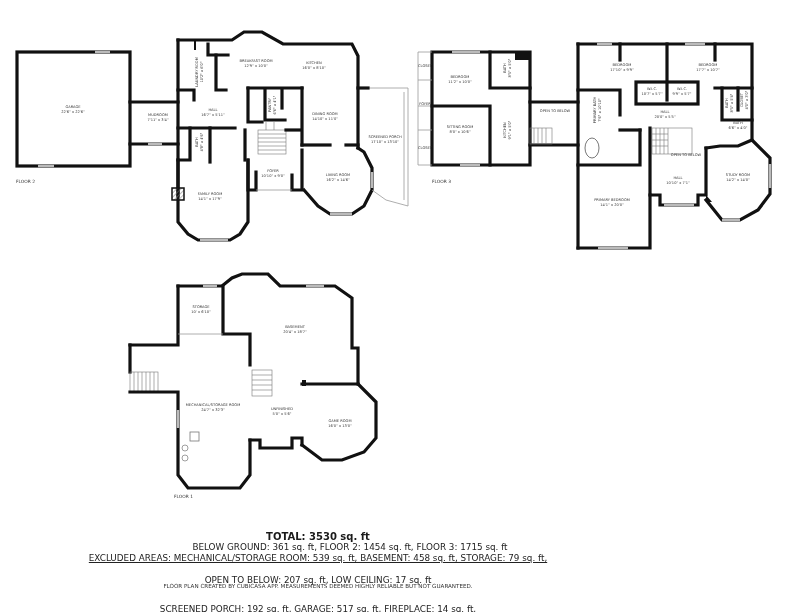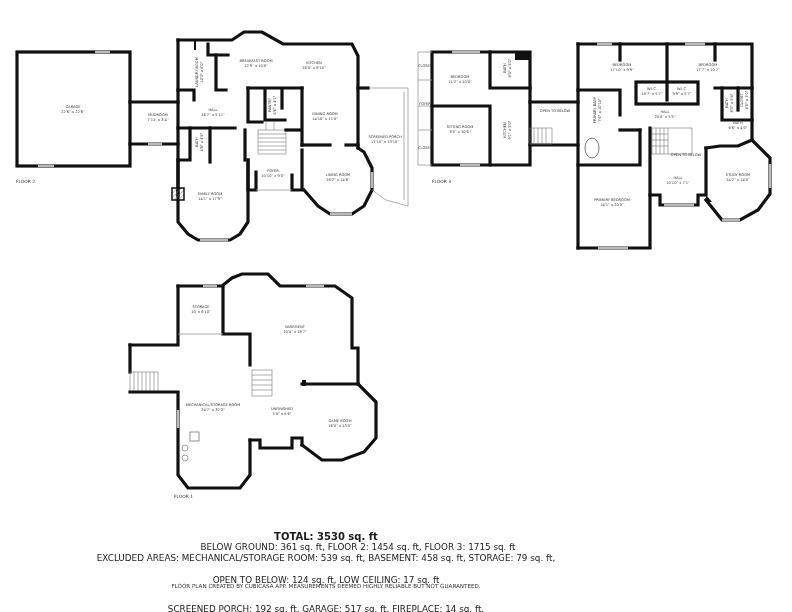--- a/index.html
+++ b/index.html
@@ -5,21 +5,21 @@
   html, body { margin:0; padding:0; background:#ffffff; }
   body { width:792px; height:612px; position:relative; overflow:hidden; font-family:"DejaVu Sans", sans-serif; color:#1a1a1a; }
   svg.plan { position:absolute; left:0; top:0; }
   .w { stroke:#111; stroke-width:3.2; fill:none; stroke-linecap:square; }
   .wt { stroke:#111; stroke-width:2; fill:none; }
   .thin { stroke:#999; stroke-width:0.8; fill:none; }
   .win { stroke:#bbb; stroke-width:2.4; fill:none; }
   .stair { stroke:#777; stroke-width:0.6; fill:none; }
   .rm { position:absolute; font-size:3.6px; text-align:center; line-height:4.6px; color:#333; white-space:nowrap; transform:translate(-50%,-50%); }
   .floor-label { position:absolute; font-size:4.4px; color:#333; }
-  .summary { position:absolute; left:12px; width:628px; text-align:center; }
+  .summary { position:absolute; left:4px; width:628px; text-align:center; }
   .total { top:531px; font-size:10px; font-weight:bold; }
   .line { font-size:8.8px; line-height:11.2px; color:#222; }
   .disclaimer { top:583px; font-size:5.6px; color:#333; }
 </style>
 </head>
 <body>
 
 <svg class="plan" width="792" height="612" viewBox="0 0 792 612">
 
   <g>
@@ -348,16 +348,16 @@
     <div>UNFINISHED</div>
     <div>5'0" x 5'6"</div>
   </div>
 <div class="rm" style="left:340px;top:424px;">
     <div>GAME ROOM</div>
     <div>16'0" x 13'0"</div>
   </div>
 
 <div class="summary total">TOTAL: 3530 sq. ft</div>
 <div class="summary line" style="top:542px;margin-left:32px;">BELOW GROUND: 361 sq. ft, FLOOR 2: 1454 sq. ft, FLOOR 3: 1715 sq. ft</div>
-<div class="summary line" style="top:553px;">EXCLUDED AREAS: MECHANICAL/STORAGE ROOM: 539 sq. ft, BASEMENT: 458 sq. ft, STORAGE: 79 sq. ft,</div>
+<div class="summary line" style="top:553px;text-decoration:underline;">EXCLUDED AREAS: MECHANICAL/STORAGE ROOM: 539 sq. ft, BASEMENT: 458 sq. ft, STORAGE: 79 sq. ft,</div>
 <div class="summary line" style="top:564px;margin-top:40px;">SCREENED PORCH: 192 sq. ft, GARAGE: 517 sq. ft, FIREPLACE: 14 sq. ft,</div>
-<div class="summary line" style="top:575px;">OPEN TO BELOW: 124 sq. ft, LOW CEILING: 17 sq. ft</div>
+<div class="summary line" style="top:575px;">OPEN TO BELOW: 207 sq. ft, LOW CEILING: 17 sq. ft</div>
 <div class="summary disclaimer">FLOOR PLAN CREATED BY CUBICASA APP. MEASUREMENTS DEEMED HIGHLY RELIABLE BUT NOT GUARANTEED.</div>
 
 </body></html>

